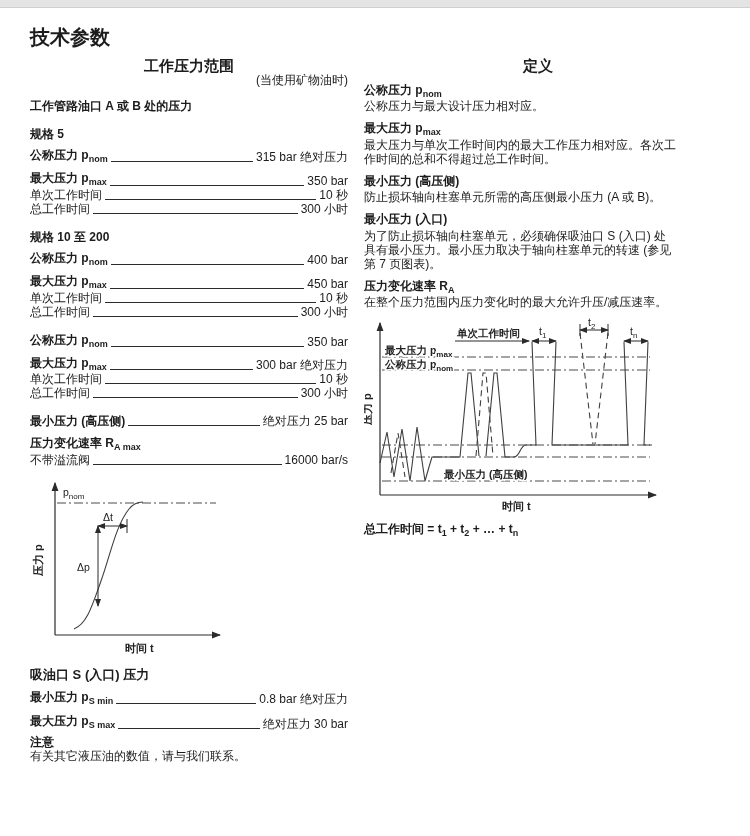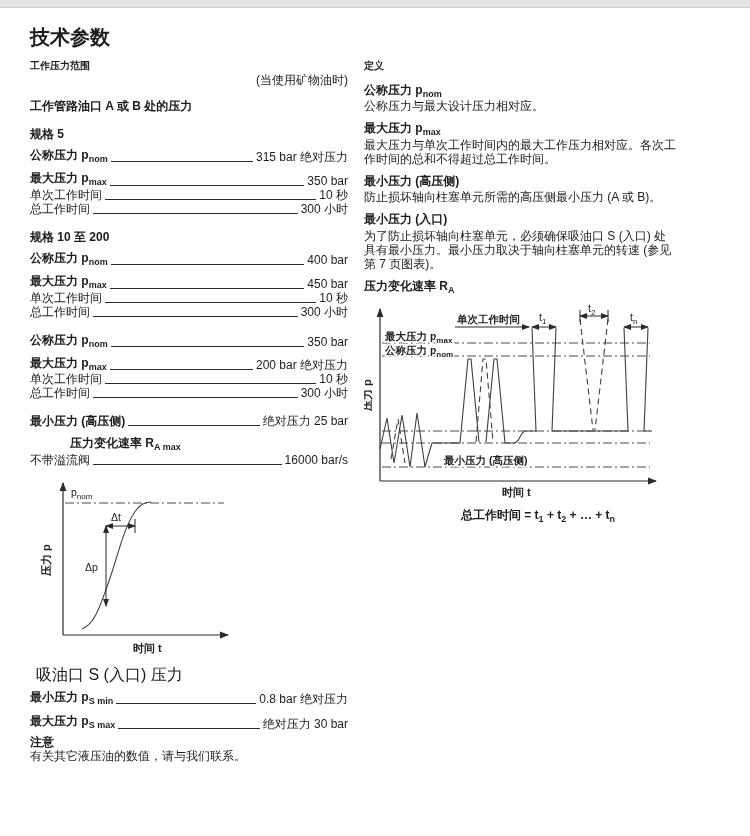--- a/index.html
+++ b/index.html
@@ -7,44 +7,44 @@
     width:750px;height:836px;position:relative;overflow:hidden;
     background:#ffffff;color:#1c1c1c;
     font-family:"Liberation Sans","DejaVu Sans",sans-serif;
     font-size:12px;line-height:14px;
   }
   .top-strip{position:absolute;left:0;top:0;width:750px;height:7px;
     background:#e4e4e4;border-bottom:1px solid #cfcfcf;}
   .page-title{position:absolute;left:30px;top:22px;font-size:20px;line-height:30px;font-weight:bold;}
   .col-left{position:absolute;left:30px;top:58px;width:318px;}
   .col-right{position:absolute;left:364px;top:58px;width:348px;}
-  h2{font-size:10px;line-height:15px;font-weight:bold;margin:0;}
+  h2{font-size:15px;line-height:15px;font-weight:bold;margin:0;text-align:center;}
   .subnote{margin:0 0 0 0;text-align:right;}
   .porthead{font-weight:bold;margin-top:12px;}
   .group{margin-top:14px;}
   .grouptitle{margin-bottom:7px;font-weight:bold;}
   .specrow{display:flex;align-items:flex-end;margin:0;}
   .specrow.gap{margin-bottom:7px;}
   .lbl{white-space:nowrap;}
   .b{font-weight:bold;}
   sub{font-size:9px;line-height:9px;}
   .fill{flex:1;border-bottom:1px solid #2b2b2b;margin:0 3px 2px 3px;min-width:8px;}
   .val{white-space:nowrap;}
   .minrow{margin-top:14px;}
-  .ratehead{margin-top:8px;font-weight:bold;margin-left:40px;}
-  .chartbox{margin-top:4px;margin-left:8px;}
-  .suctionhead{margin-top:6px;font-weight:normal;font-size:16px;margin-left:6px;}
+  .ratehead{margin-top:8px;font-weight:bold;}
+  .chartbox{margin-top:4px;}
+  .suctionhead{margin-top:6px;font-weight:bold;font-size:13px;}
   .suction-row{margin-top:8px;}
   .notehead{margin-top:4px;font-weight:bold;}
   .defblock{margin-top:8px;}
   .defblock.first{margin-top:10px;}
   .defterm{font-weight:bold;}
   .defbody{white-space:pre-line;margin:0;}
   .rchart{margin-top:6px;margin-left:0px;}
-  .formula{margin-top:2px;font-weight:bold;text-align:center;}
+  .formula{margin-top:2px;font-weight:bold;}
   svg text{fill:#222;font-family:"Liberation Sans","DejaVu Sans",sans-serif;}
   svg .sig{fill:none;stroke:#3f3f3f;stroke-width:1.1;}
   svg .dash{fill:none;stroke:#3f3f3f;stroke-width:1.1;stroke-dasharray:6 4;}
   svg .dd{stroke:#4a4a4a;stroke-width:1;stroke-dasharray:9 3 2 3;fill:none;}
   svg .ax{stroke:#2b2b2b;stroke-width:1.2;fill:none;}
   svg .dim{stroke:#2b2b2b;stroke-width:1;fill:none;}
   svg .lab{font-size:10.5px;font-weight:bold;paint-order:stroke;stroke:#fff;stroke-width:3px;}
   svg .small{font-size:10.5px;}
 </style>
 </head>
@@ -111,21 +111,21 @@
 
   <div class="group">
     <div class="specrow gap">
       <span class="lbl b"><span>公称压力 p</span><sub>nom</sub></span>
       <span class="fill"></span>
       <span class="val">350 bar</span>
     </div>
     <div class="specrow">
       <span class="lbl b"><span>最大压力 p</span><sub>max</sub></span>
       <span class="fill"></span>
-      <span class="val">200 bar 绝对压力</span>
+      <span class="val">300 bar 绝对压力</span>
     </div>
     <div class="specrow">
       <span class="lbl"><span>单次工作时间</span></span>
       <span class="fill"></span>
       <span class="val">10 秒</span>
     </div>
     <div class="specrow">
       <span class="lbl"><span>总工作时间</span></span>
       <span class="fill"></span>
       <span class="val">300 小时</span>
@@ -205,20 +205,21 @@
     <div class="defbody">防止损坏轴向柱塞单元所需的高压侧最小压力 (A 或 B)。</div>
   </div>
   <div class="defblock">
     <div class="defterm"><span>最小压力 (入口)</span><sub></sub></div>
     <div class="defbody">为了防止损坏轴向柱塞单元，必须确保吸油口 S (入口) 处
 具有最小压力。最小压力取决于轴向柱塞单元的转速 (参见
 第 7 页图表)。</div>
   </div>
   <div class="defblock">
     <div class="defterm"><span>压力变化速率 R</span><sub>A</sub></div>
+    <div class="defbody">在整个压力范围内压力变化时的最大允许升压/减压速率。</div>
   </div>
 
   <div class="rchart">
     <svg width="302" height="202" viewBox="0 0 302 202">
       <defs>
         <marker id="ra" markerWidth="8" markerHeight="6" refX="7" refY="3" orient="auto-start-reverse">
           <path d="M0,0 L8,3 L0,6 Z" fill="#2b2b2b"></path>
         </marker>
       </defs>
       <line class="dd" x1="18" y1="42" x2="286" y2="42"></line>

